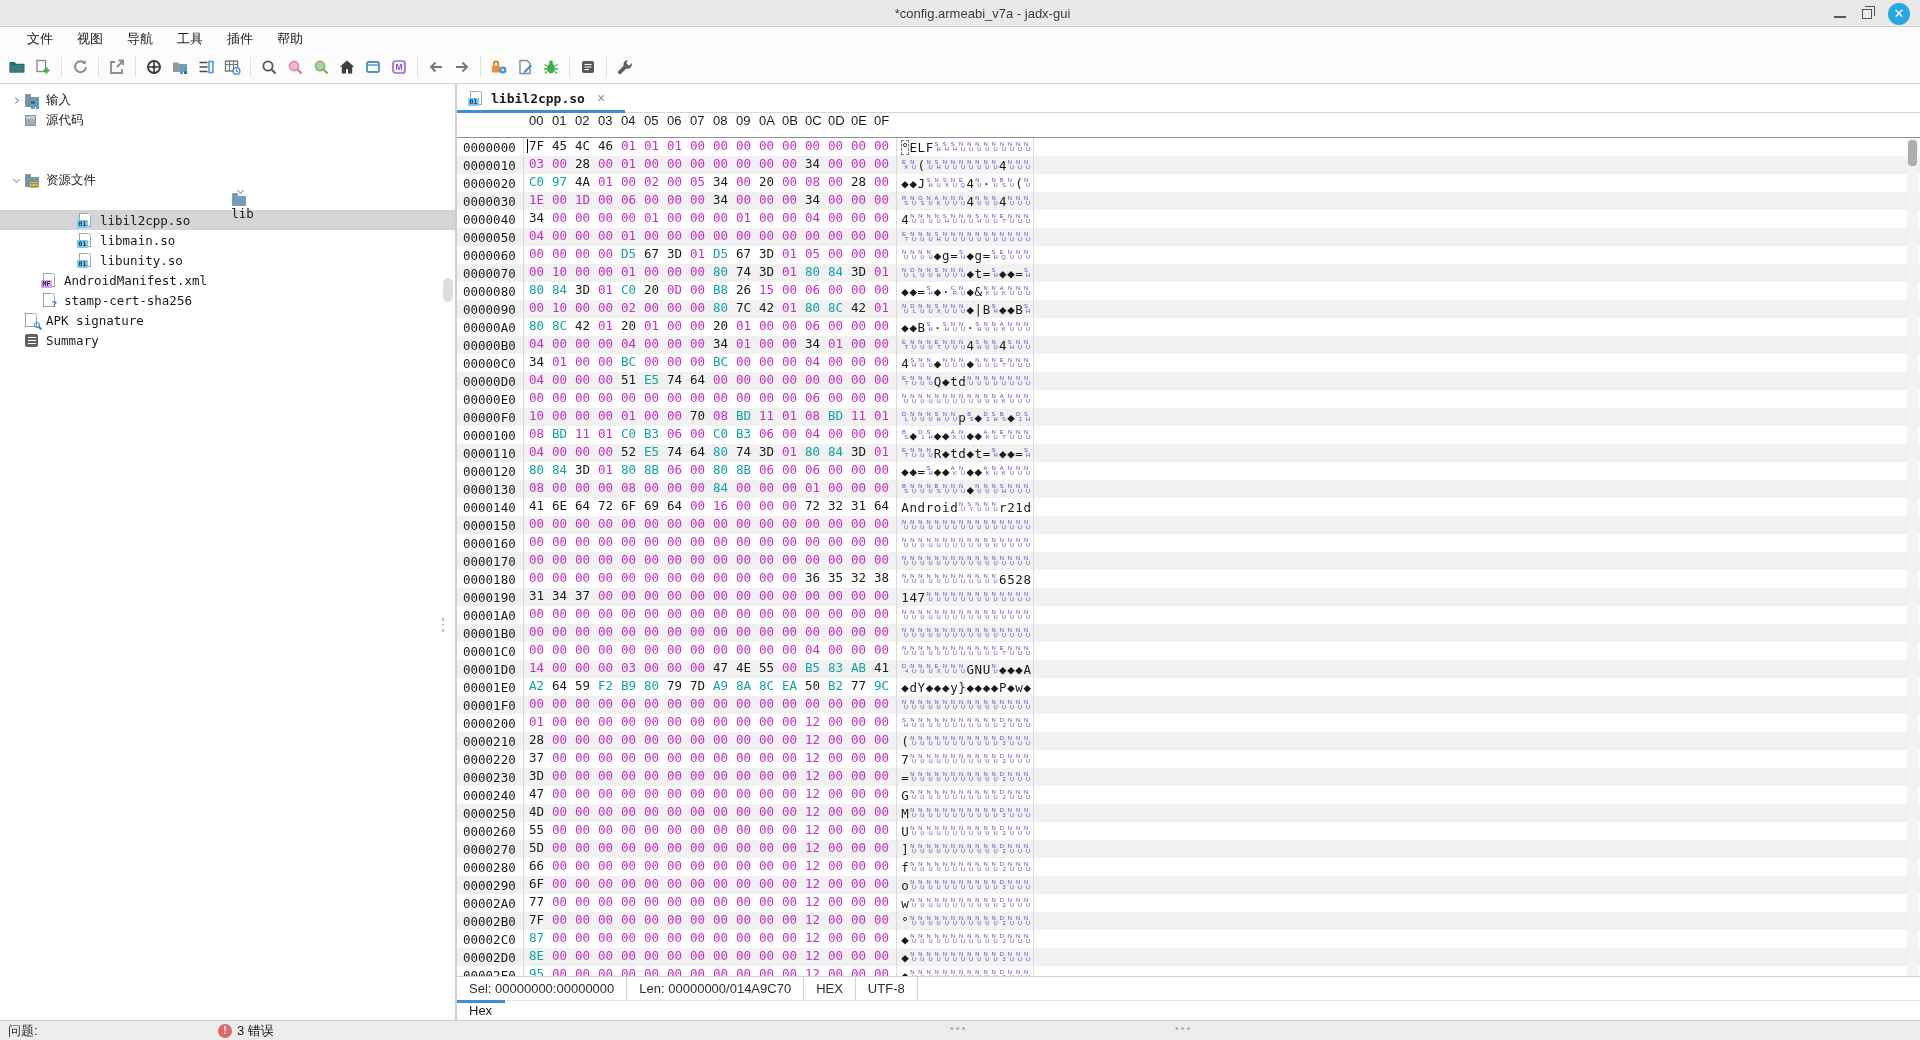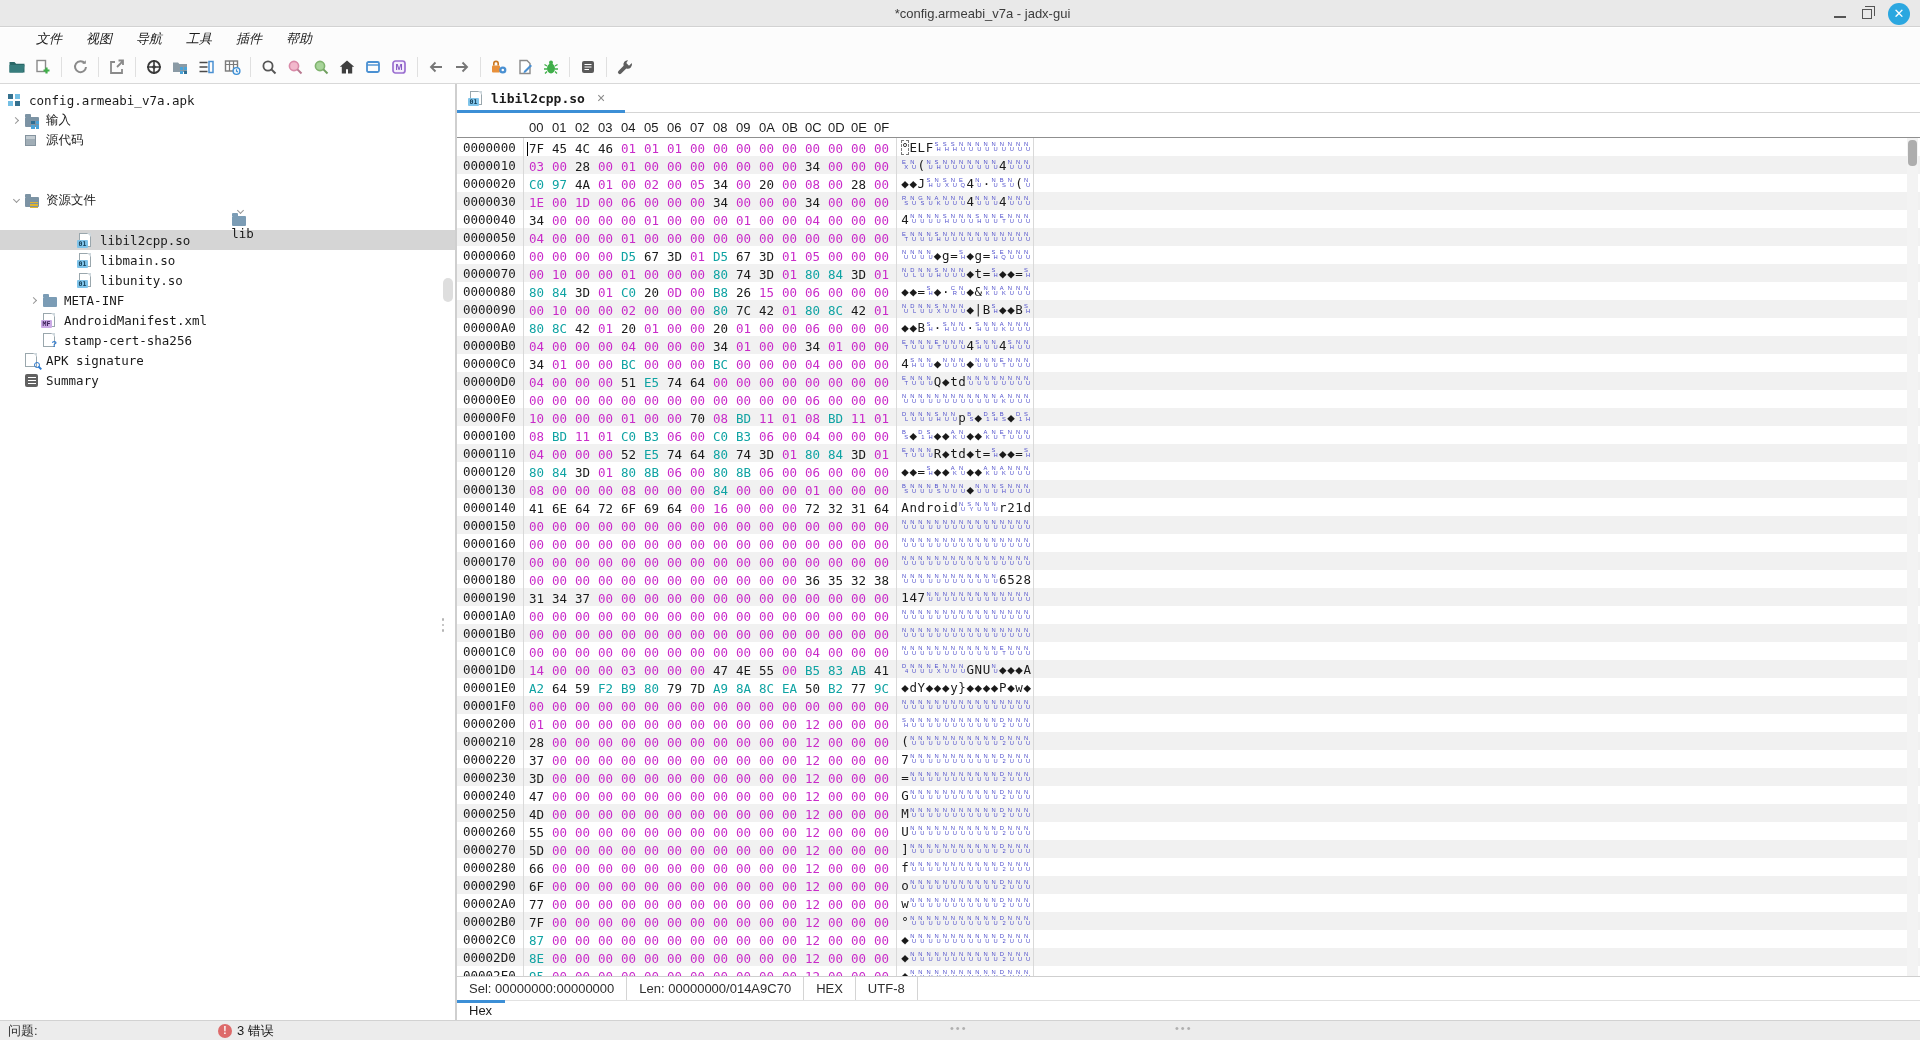--- a/index.html
+++ b/index.html
@@ -15,21 +15,21 @@
   #win-controls { position:absolute; right:10px; top:0; height:27px; display:flex; align-items:center; gap:16px; }
   .wc-min { width:12px; height:2px; background:#555; margin-top:6px; }
   .wc-max { width:10px; height:10px; border:1.4px solid #555; position:relative; background:#e9e9e9; }
   .wc-max::before { content:""; position:absolute; right:-4px; top:-4px; width:9px; height:9px;
     border:1.4px solid #555; border-left:none; border-bottom:none; }
   .wc-close { width:22px; height:22px; border-radius:50%; background:#2ba7e0; color:#fff;
     display:flex; align-items:center; justify-content:center; font-size:13px; font-weight:bold; }
 
   
   #menubar { position:absolute; top:28px; left:0; width:100%; height:22px; background:#fcfcfc;
-    display:flex; align-items:flex-start; padding-left:24px;font-style:italic; }
+    display:flex; align-items:flex-start; padding-left:15px; }
   .menu-item { padding:2px 12px; color:#1a1a1a; }
 
   
   #toolbar { position:absolute; top:50px; left:0; width:100%; height:34px; background:#fcfcfc;
     border-bottom:1px solid #d8d8d8; display:flex; align-items:center; padding-left:4px; }
   .tb-btn { width:26px; height:26px; display:flex; align-items:center; justify-content:center; border-radius:3px; }
   .tb-sep { width:1px; height:20px; background:#e0e0e0; margin:0 5px; }
   .tb-btn svg { display:block; }
 
   
@@ -89,21 +89,21 @@
   #tab-close { color:#8a8a8a; font-size:14px; margin-left:12px; }
   #tab-underline { position:absolute; left:0; bottom:-1px; width:168px; height:3px; background:var(--accent); }
 
   #hex-header { height:25px; border-bottom:1px solid #8f8f8f; display:flex; align-items:flex-end; padding-bottom:2px; }
   #hex-rows { flex:1; overflow:hidden; position:relative; }
   .hrow { height:18px; display:flex; align-items:center; font-family:"DejaVu Sans Mono",monospace; font-size:12.5px; }
   .hrow.odd { background:#f1f1f1; }
   .addr { width:67px; min-width:67px; padding-left:6px; border-right:1px solid #d9d9d9; height:100%;
     display:flex; align-items:center; color:#1a1a1a;
     font-family:"DejaVu Sans Mono",monospace; font-size:12.5px; }
-  .bytes { width:373px; min-width:373px; height:100%; display:flex; align-items:flex-end; padding-left:5px; border-right:1px solid #d9d9d9; }
+  .bytes { width:373px; min-width:373px; height:100%; display:flex; align-items:flex-start; padding-left:5px; border-right:1px solid #d9d9d9; }
   .b { width:23px; min-width:23px; display:inline-block; position:relative; }
   .vm { color:var(--c-magenta); }
   .vp { color:#1a1a1a; }
   .vh { color:var(--c-cyan); }
   .caret::before { content:""; position:absolute; left:-2px; top:0.5px; width:1.4px; height:14px; background:#000; }
   .ascii { width:137px; min-width:137px; height:100%; display:flex; align-items:center; padding-left:4px; border-right:1px solid #d9d9d9; }
   .a { width:8.15px; min-width:8.15px; text-align:center; display:inline-block; height:15px; line-height:15px; }
   .ap { color:#1a1a1a; }
   .ac { color:var(--c-ctrl); }
   .cursorbox { outline:1px dashed #7a7a7a; outline-offset:-1px; }
@@ -292,31 +292,20 @@
         <svg width="18" height="18" viewBox="0 0 18 18">
           <path d="M12 2.2a4.3 4.3 0 0 0-4.4 5.6L2.5 12.9a1.9 1.9 0 1 0 2.7 2.7l5.1-5.1A4.3 4.3 0 0 0 15.8 5L13 7.8 10.3 5z" fill="#5f5f5f"></path>
         </svg>
       </span>
     </div>
 
   <div id="main">
     <div id="tree-panel">
       <div id="tree">
           <div class="titem" style="padding-left: 8px;">
-            <span class="ticon">
-              <span class="t-grid">
-                <b></b>
-                <b></b>
-                <b></b>
-                <b></b>
-              </span>
-            </span>
-            <span class="lbl">config.armeabi_v7a.apk</span>
-          </div>
-          <div class="titem" style="padding-left: 8px;">
             <span class="chev right">
               <i></i>
             </span>
             <span class="ticon">
               <span class="t-folder" style="--fc:#7c93a4">
                 <span class="ov-grid">
                   <b></b>
                   <b></b>
                   <b></b>
                   <b></b>
@@ -375,29 +364,20 @@
             <span class="lbl">libmain.so</span>
           </div>
           <div class="titem" style="padding-left: 62px;">
             <span class="chev"></span>
             <span class="ticon">
               <span class="t-file">
                 <span class="badge b-blue">01</span>
               </span>
             </span>
             <span class="lbl">libunity.so</span>
-          </div>
-          <div class="titem" style="padding-left: 26px;">
-            <span class="chev right">
-              <i></i>
-            </span>
-            <span class="ticon">
-              <span class="t-folder" style="--fc:#7b9cb5"></span>
-            </span>
-            <span class="lbl">META-INF</span>
           </div>
           <div class="titem" style="padding-left: 26px;">
             <span class="chev"></span>
             <span class="ticon">
               <span class="t-file">
                 <span class="badge b-purp">MF</span>
               </span>
             </span>
             <span class="lbl">AndroidManifest.xml</span>
           </div>

